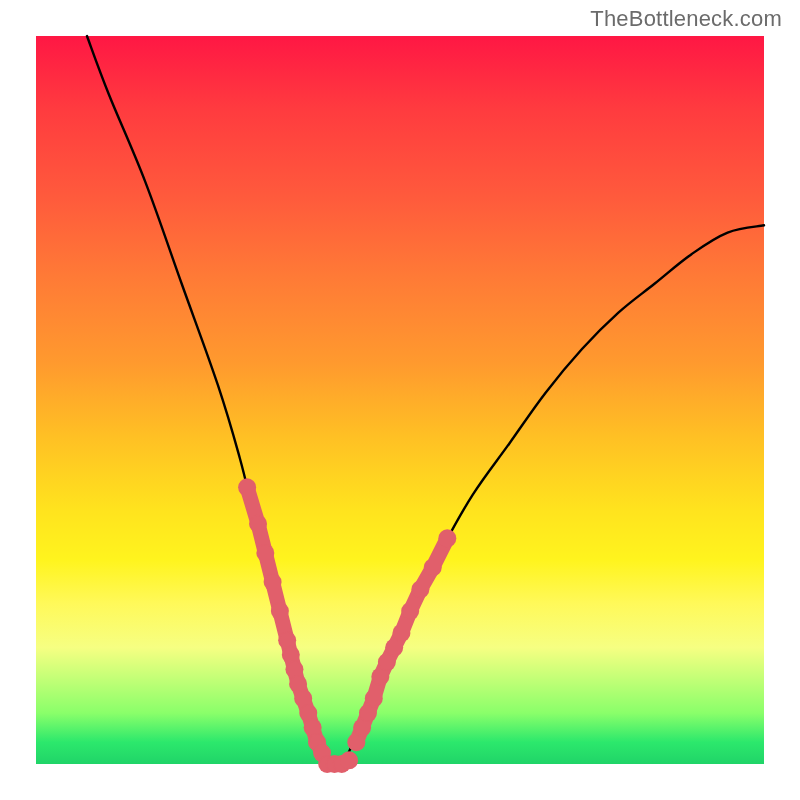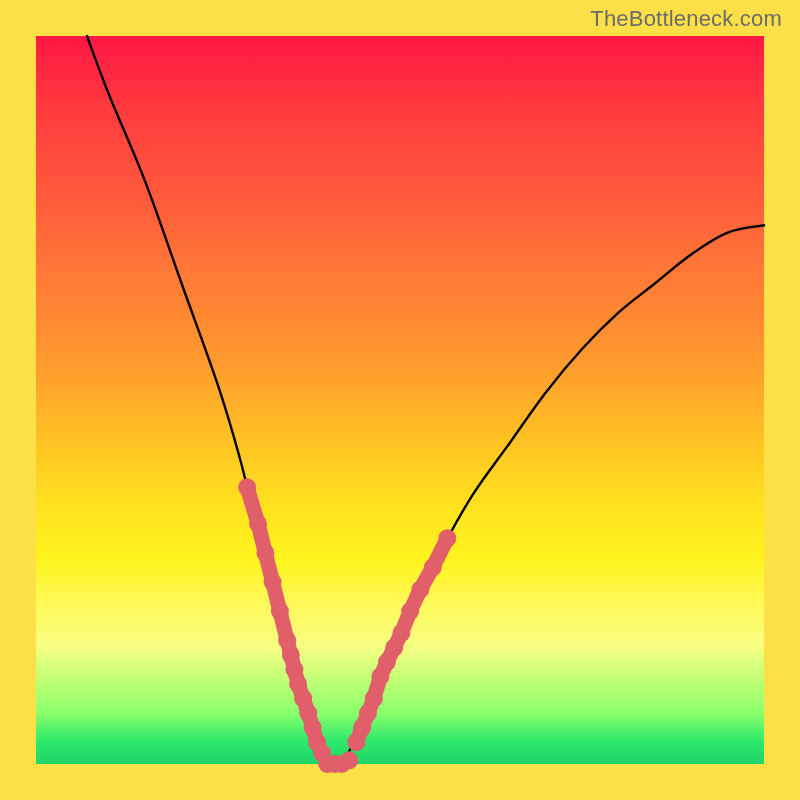--- a/index.html
+++ b/index.html
@@ -10,21 +10,21 @@
     overflow: hidden;
     background: #000;
     font-family: Arial, Helvetica, sans-serif;
   }
   .frame {
     position: absolute;
     top: 0;
     left: 0;
     width: 800px;
     height: 800px;
-    background: #fde047;
+    background: #ffffff;
   }
   .plot-area {
     position: absolute;
     top: 36px;
     left: 36px;
     width: 728px;
     height: 728px;
     background: linear-gradient(
       to bottom,
       #ff1744 0%,

